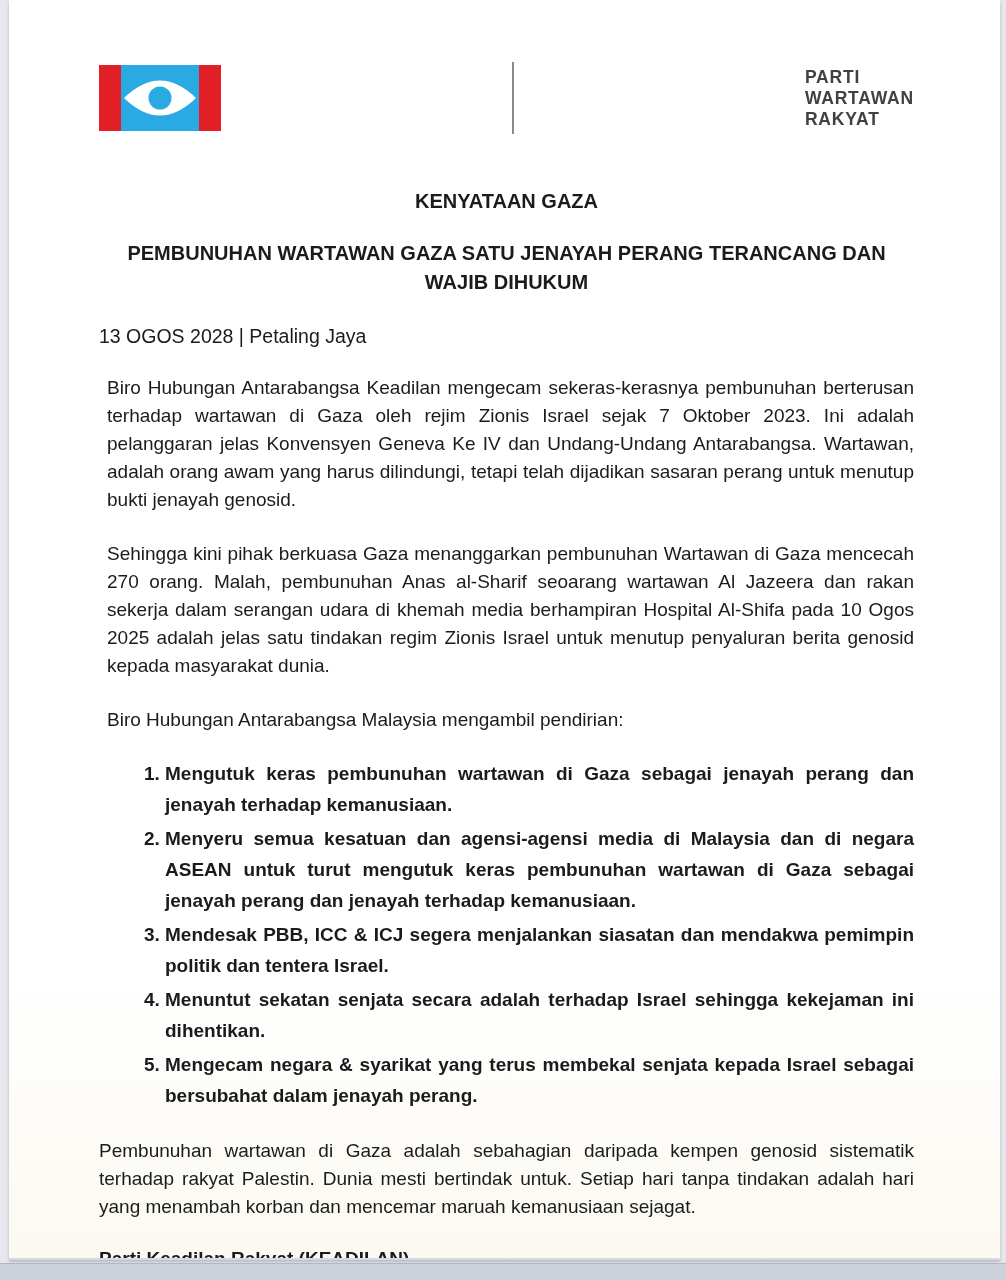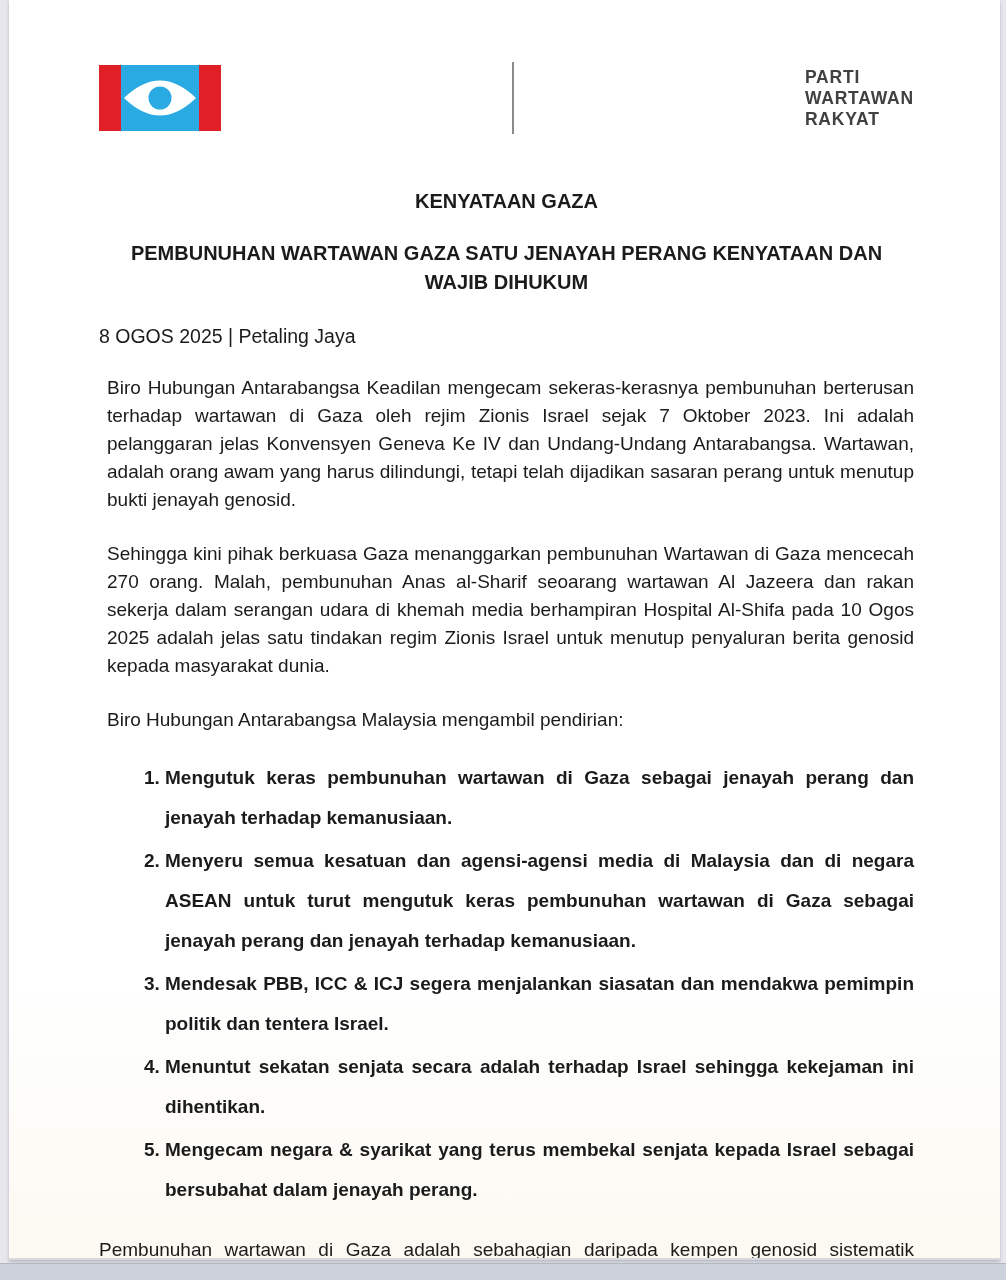--- a/index.html
+++ b/index.html
@@ -82,21 +82,21 @@
     text-align: justify;
     margin-top: 26px;
     margin-left: 8px;
   }
   .intro { text-align: left; }
 
   ol.positions {
     margin: 24px 0 0 0;
     padding-left: 66px;
     font-size: 19px;
-    line-height: 40px;
+    line-height: 31px;
     font-weight: bold;
   }
   ol.positions li {
     text-align: justify;
     margin-bottom: 3px;
   }
 
   .closing {
     font-size: 19px;
     line-height: 28px;
@@ -125,36 +125,36 @@
     </svg>
     <div class="logo-sep"></div>
     <div class="logo-text">
       <div>PARTI</div>
       <div>WARTAWAN</div>
       <div>RAKYAT</div>
     </div>
   </div>
 
   <div class="heading">KENYATAAN GAZA</div>
-  <div class="doc-title">PEMBUNUHAN WARTAWAN GAZA SATU JENAYAH PERANG KENYATAAN DAN WAJIB DIHUKUM</div>
-  <div class="dateline">8 OGOS 2025 | Petaling Jaya</div>
+  <div class="doc-title">PEMBUNUHAN WARTAWAN GAZA SATU JENAYAH PERANG TERANCANG DAN WAJIB DIHUKUM</div>
+  <div class="dateline">13 OGOS 2028 | Petaling Jaya</div>
 
   <p class="para">Biro Hubungan Antarabangsa Keadilan mengecam sekeras-kerasnya pembunuhan berterusan terhadap wartawan di Gaza oleh rejim Zionis Israel sejak 7 Oktober 2023. Ini adalah pelanggaran jelas Konvensyen Geneva Ke IV dan Undang-Undang Antarabangsa. Wartawan, adalah orang awam yang harus dilindungi, tetapi telah dijadikan sasaran perang untuk menutup bukti jenayah genosid.</p>
   <p class="para">Sehingga kini pihak berkuasa Gaza menanggarkan pembunuhan Wartawan di Gaza mencecah 270 orang. Malah, pembunuhan Anas al-Sharif seoarang wartawan Al Jazeera dan rakan sekerja dalam serangan udara di khemah media berhampiran Hospital Al-Shifa pada 10 Ogos 2025 adalah jelas satu tindakan regim Zionis Israel untuk menutup penyaluran berita genosid kepada masyarakat dunia.</p>
   <p class="para intro">Biro Hubungan Antarabangsa Malaysia mengambil pendirian:</p>
 
   <ol class="positions">
     <li>Mengutuk keras pembunuhan wartawan di Gaza sebagai jenayah perang dan jenayah terhadap kemanusiaan.</li>
     <li>Menyeru semua kesatuan dan agensi-agensi media di Malaysia dan di negara ASEAN untuk turut mengutuk keras pembunuhan wartawan di Gaza sebagai jenayah perang dan jenayah terhadap kemanusiaan.</li>
     <li>Mendesak PBB, ICC &amp; ICJ segera menjalankan siasatan dan mendakwa pemimpin politik dan tentera Israel.</li>
     <li>Menuntut sekatan senjata secara adalah terhadap Israel sehingga kekejaman ini dihentikan.</li>
     <li>Mengecam negara &amp; syarikat yang terus membekal senjata kepada Israel sebagai bersubahat dalam jenayah perang.</li>
   </ol>
 
-  <p class="closing">Pembunuhan wartawan di Gaza adalah sebahagian daripada kempen genosid sistematik terhadap rakyat Palestin. Dunia mesti bertindak segera. Setiap hari tanpa tindakan adalah hari yang menambah korban dan mencemar maruah kemanusiaan sejagat.</p>
+  <p class="closing">Pembunuhan wartawan di Gaza adalah sebahagian daripada kempen genosid sistematik terhadap rakyat Palestin. Dunia mesti bertindak untuk. Setiap hari tanpa tindakan adalah hari yang menambah korban dan mencemar maruah kemanusiaan sejagat.</p>
 
   <div class="signature">
     <div>Parti Keadilan Rakyat (KEADILAN)</div>
     <div>Biro Hubungan Antarabangsa</div>
   </div>
 
 </div>
 
 <div class="bottom-band"></div>
 

